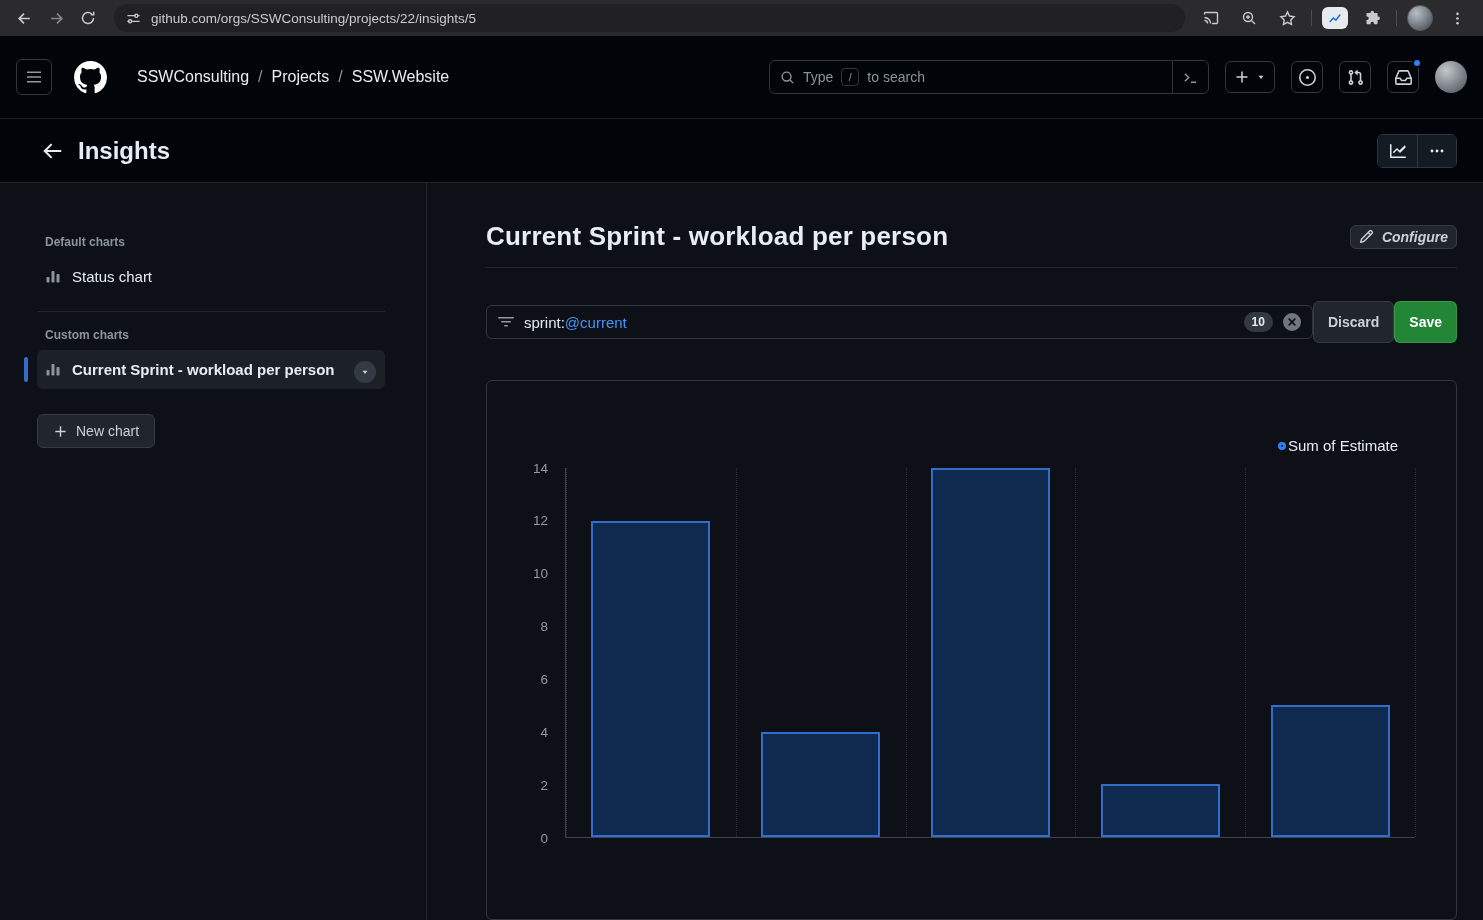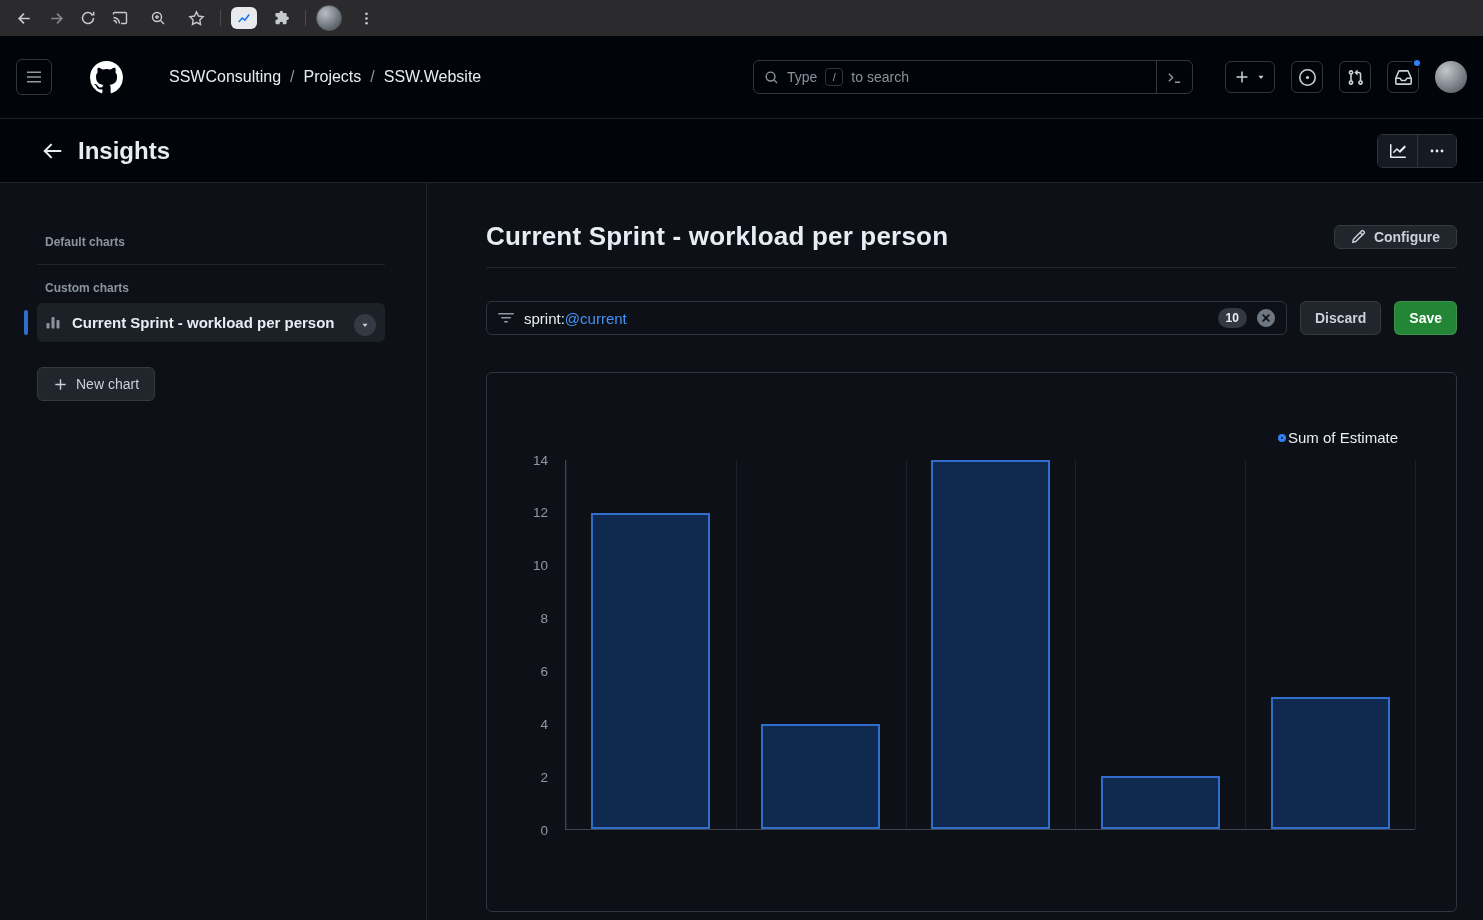--- a/index.html
+++ b/index.html
@@ -12,21 +12,21 @@
   .chrome-btn { width:28px; height:28px; border-radius:50%; display:flex; align-items:center; justify-content:center; color:#c7cacd; }
   .chrome-btn.dim { color:#85888b; }
   .omnibox { flex:1; height:28px; margin:0 8px; background:#212124; border-radius:14px; display:flex; align-items:center; padding:0 12px; gap:10px; min-width:0; }
   .omnibox .url { color:#c9cccf; font-size:13.5px; white-space:nowrap; overflow:hidden; }
   .chrome-right { display:flex; align-items:center; gap:10px; padding-right:2px; }
   .v-div { width:1px; height:16px; background:#4a4d50; }
   .ext-pill { width:26px; height:22px; background:#e8eaed; border-radius:6px; display:flex; align-items:center; justify-content:center; }
   .chrome-avatar { width:26px; height:26px; border-radius:50%; background:radial-gradient(circle at 35% 30%, #b9bec4, #5c636b 75%); border:1px solid #5a5d60; }
 
   
-  .gh-header { height:83px; background:#010409; border-bottom:1px solid #1b2027; display:flex; align-items:center; padding:0 16px;gap:16px; }
+  .gh-header { height:83px; background:#010409; border-bottom:1px solid #1b2027; display:flex; align-items:center; padding:0 16px; }
   .icon-btn { width:36px; height:36px; border:1px solid #30363d; border-radius:6px; background:transparent; color:#9198a1; display:flex; align-items:center; justify-content:center; }
   .gh-logo { margin-left:22px; color:#fff; }
   .breadcrumb { display:flex; align-items:center; gap:9px; font-size:16px; color:#e6edf3; margin-left:30px; white-space:nowrap; }
   .breadcrumb .sep { color:#8b949e; }
   .breadcrumb .strong { font-weight:400; }
   .gh-search { margin-left:auto; width:440px; height:34px; border:1px solid #30363d; border-radius:6px; display:flex; align-items:center; padding:0 0 0 10px; color:#8b949e; font-size:14px; gap:8px; }
   .slash-key { width:18px; height:18px; border:1px solid #30363d; border-radius:4px; display:flex; align-items:center; justify-content:center; font-size:11px; color:#8b949e; }
   .gh-search .cmd { margin-left:auto; height:100%; display:flex; align-items:center; padding:0 10px; border-left:1px solid #30363d; color:#9198a1; }
   .gh-actions { display:flex; align-items:center; gap:16px; margin-left:16px; }
   .gh-btn { height:32px; border:1px solid #30363d; border-radius:6px; display:flex; align-items:center; justify-content:center; color:#c9d1d9; background:transparent; }
@@ -50,26 +50,26 @@
   .nav-item .nav-icon { color:#8b949e; margin-top:2px; }
   .nav-item.selected { background:#1c2128; font-weight:600; padding-right:44px; }
   .active-bar { position:absolute; left:-13px; top:7px; bottom:7px; width:4px; border-radius:2px; background:#316dca; }
   .caret-pill { position:absolute; right:9px; top:11px; width:22px; height:22px; border-radius:50%; background:#343a43; color:#c9d1d9; display:flex; align-items:center; justify-content:center; }
   .sidebar-divider { border-top:1px solid #21262d; margin:15px 0 16px; }
   .new-chart-btn { margin-top:25px; height:34px; padding:0 15px; background:#21262d; border:1px solid #363b42; border-radius:6px; display:inline-flex; align-items:center; gap:8px; color:#c9d1d9; font-size:14px; font-weight:500; }
 
   .main { flex:1; padding:38px 26px 0 59px; min-width:0; }
   .main-header { display:flex; align-items:center; justify-content:space-between; }
   .chart-title { font-size:26px; font-weight:600; letter-spacing:.2px; }
-  .btn { height:34px; padding:8px 14px; border-radius:6px; display:inline-flex; align-items:center; gap:8px; font-size:14px; font-weight:600; border:1px solid #363b42; background:#21262d; color:#c9d1d9; }
-  .btn.configure { height:24px; padding:0 16px; }
+  .btn { height:42px; padding:8px 14px; border-radius:6px; display:inline-flex; align-items:center; gap:8px; font-size:14px; font-weight:600; border:1px solid #363b42; background:#21262d; color:#c9d1d9; }
+  .btn.configure { height:24px; padding:0 8px;font-style:italic; }
   .btn.save { background:#238636; border-color:rgba(240,246,252,.12); color:#fff; }
   .title-divider { border-bottom:1px solid #21262d; margin-top:15px; }
 
-  .filter-row { margin-top:33px; display:flex; align-items:center; gap:13px; }
+  .filter-row { margin-top:33px; display:flex; align-items:center; }
   .filter-input { flex:1; height:34px; border:1px solid #30363d; border-radius:6px; background:#0d1117; display:flex; align-items:center; padding:0 11px; gap:10px; font-size:15px; min-width:0; }
   .filter-input .ficon { color:#9198a1; }
   .filter-q { white-space:nowrap; }
   .filter-q .blue { color:#4493f8; }
   .filter-count { margin-left:auto; min-width:26px; height:20px; padding:0 8px; border-radius:10px; background:rgba(110,118,129,.4); color:#e6edf3; font-size:12px; font-weight:600; display:flex; align-items:center; justify-content:center; }
   .clear-x { color:#6e7681; display:flex; }
 
   
   .chart-card { margin-top:37px; height:540px; border:1px solid #30363d; border-radius:6px; background:#0d1117; position:relative; }
   .legend { position:absolute; top:56px; right:58px; display:flex; align-items:center; gap:2px; font-size:15px; color:#e6edf3; }
@@ -94,20 +94,28 @@
   <div class="chrome-btn dim">
     <svg width="17" height="17" viewBox="0 0 16 16" fill="none" stroke="currentColor" stroke-width="1.6">
         <path d="M3 8h10M8.5 3.5 13 8l-4.5 4.5"></path>
       </svg>
   </div>
   <div class="chrome-btn">
     <svg width="16" height="16" viewBox="0 0 16 16" fill="none" stroke="currentColor" stroke-width="1.5">
         <path d="M13.5 8a5.5 5.5 0 1 1-1.7-3.97M13.7 1.8v2.9h-2.9"></path>
       </svg>
   </div>
+  <div class="omnibox">
+    <svg width="15" height="15" viewBox="0 0 16 16" fill="none" stroke="#c7cacd" stroke-width="1.4">
+        <path d="M1.5 5h9M12.8 5h1.7M1.5 11h2.2M6 11h8.5"></path>
+        <circle cx="11" cy="5" r="1.7"></circle>
+        <circle cx="4.3" cy="11" r="1.7"></circle>
+      </svg>
+    <span class="url">github.com/orgs/SSWConsulting/projects/22/insights/5</span>
+  </div>
   <div class="chrome-right">
     <div class="chrome-btn">
       <svg width="16" height="16" viewBox="0 0 16 16" fill="none" stroke="currentColor" stroke-width="1.4">
           <path d="M1.5 4.5v-1a1 1 0 0 1 1-1h11a1 1 0 0 1 1 1v9a1 1 0 0 1-1 1H9"></path>
           <path d="M1.5 13.5h.01M1.5 10.5a3 3 0 0 1 3 3M1.5 7.5a6 6 0 0 1 6 6"></path>
         </svg>
     </div>
     <div class="chrome-btn">
       <svg width="16" height="16" viewBox="0 0 16 16" fill="none" stroke="currentColor" stroke-width="1.4">
           <circle cx="7" cy="7" r="4.5"></circle>
@@ -223,20 +231,28 @@
         </svg>
     </div>
   </div>
 </div>
 
 <div class="content">
 
   <div class="sidebar">
     <div class="section-label">Default charts</div>
 
+    <div class="nav-item">
+      <svg class="nav-icon" width="16" height="16" viewBox="0 0 16 16" fill="currentColor">
+          <rect x="1.5" y="9" width="3" height="5.5" rx=".8"></rect>
+          <rect x="6.5" y="3" width="3" height="11.5" rx=".8"></rect>
+          <rect x="11.5" y="6" width="3" height="8.5" rx=".8"></rect>
+        </svg>
+      <span>Status chart</span>
+    </div>
 
     <div class="sidebar-divider"></div>
 
     <div class="section-label">Custom charts</div>
 
     <div class="nav-item selected">
       <span class="active-bar"></span>
       <svg class="nav-icon" width="16" height="16" viewBox="0 0 16 16" fill="currentColor">
           <rect x="1.5" y="9" width="3" height="5.5" rx=".8"></rect>
           <rect x="6.5" y="3" width="3" height="11.5" rx=".8"></rect>

